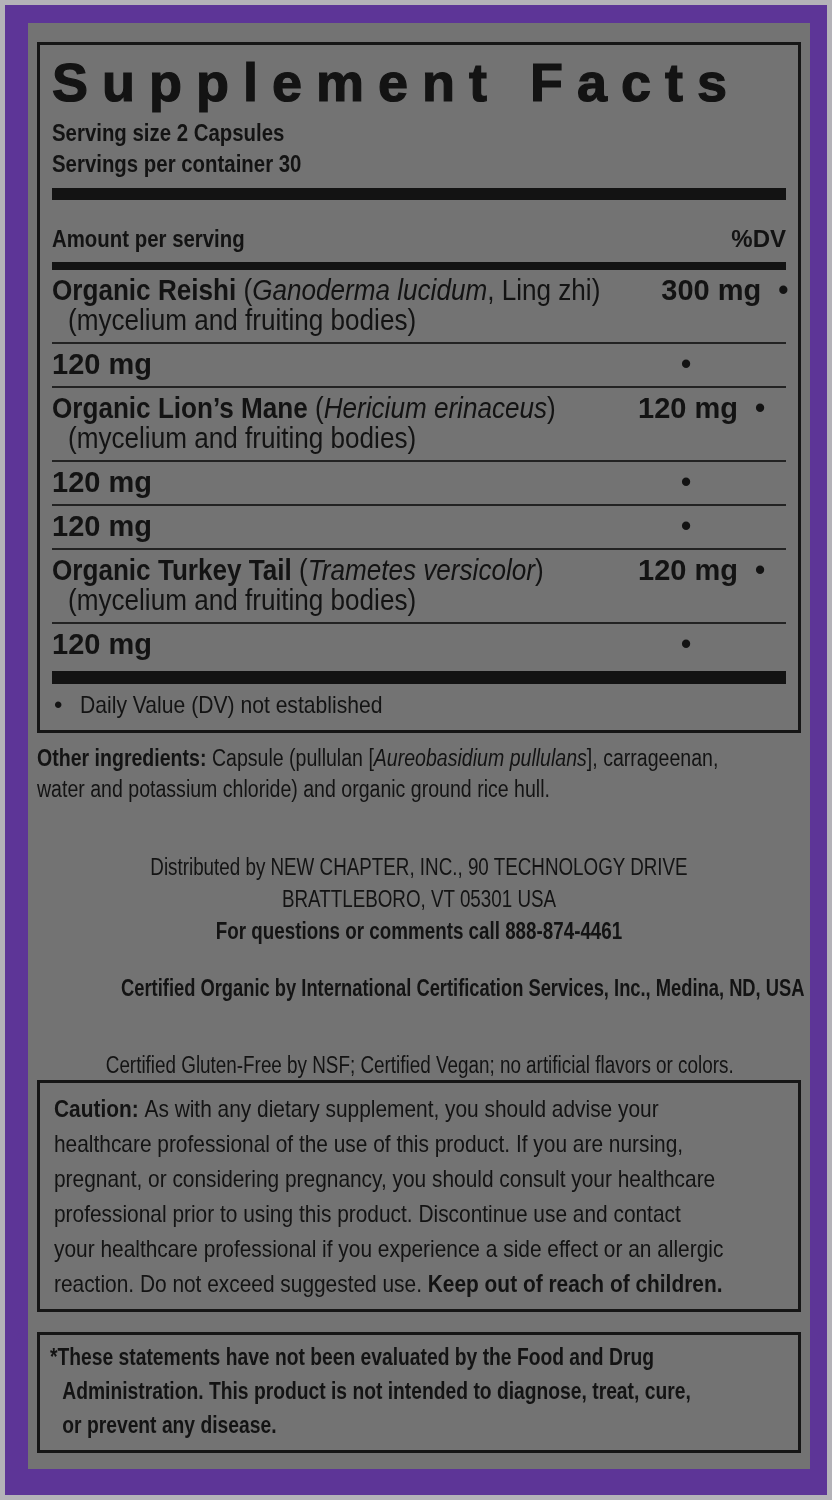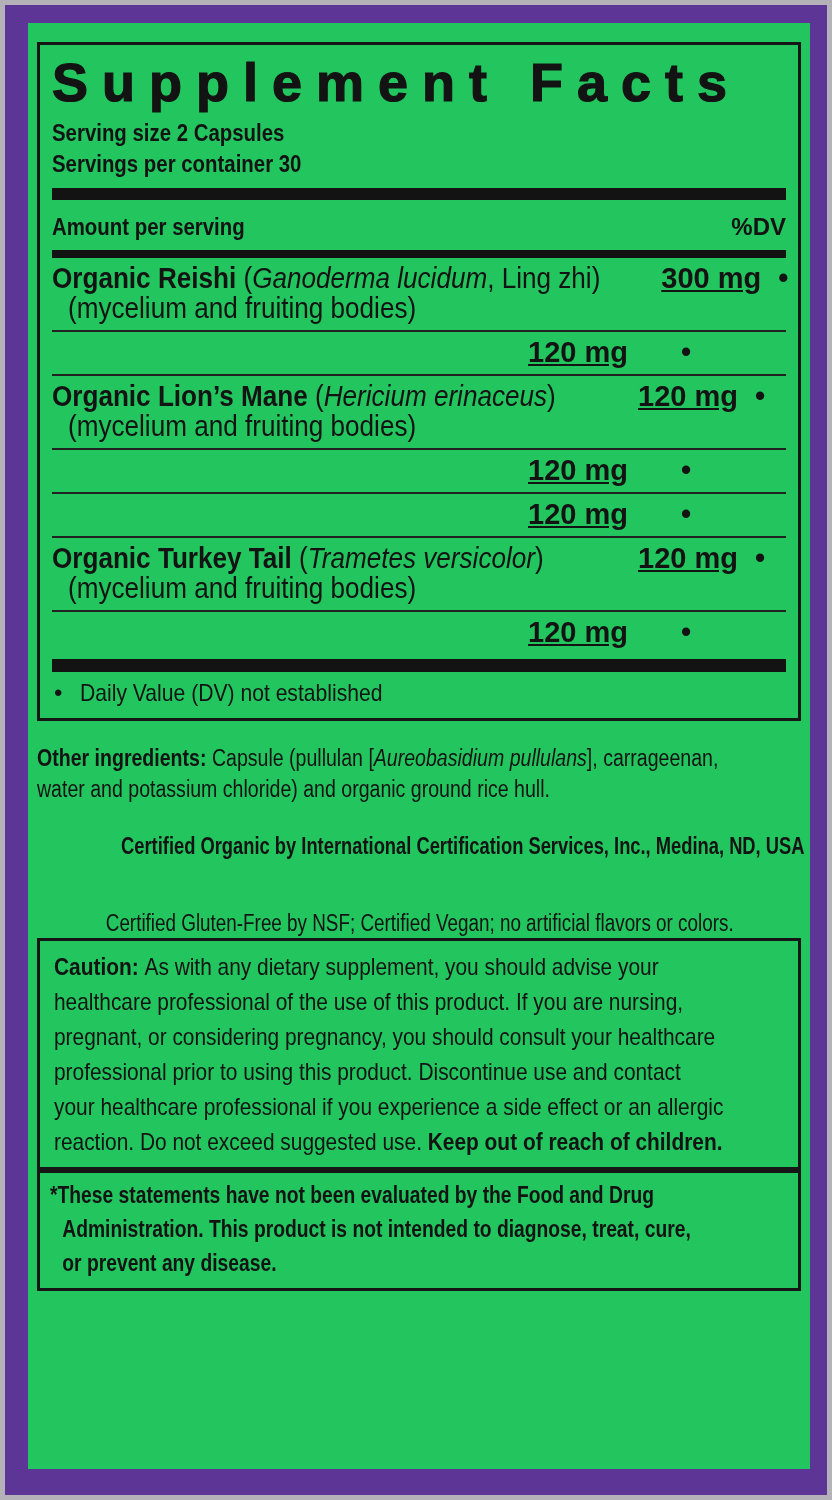--- a/index.html
+++ b/index.html
@@ -10,21 +10,21 @@
     color:#131313;
     -webkit-font-smoothing:antialiased;
   }
   .page { width:832px; height:1500px; padding:5px; box-sizing:border-box; }
   .frame {
     width:100%; height:100%; box-sizing:border-box;
     background:#5d3597;
     padding:18px 17px 26px 23px;
   }
   .sheet {
-    background:#22c55e; width:100%; height:100%;
+    background:#737373; width:100%; height:100%;
     box-sizing:border-box; padding:19px 9px 0 9px; overflow:hidden;
   }
   .b { font-weight:bold; }
   .i { font-style:italic; }
 
   
   .panel {
     border:3px solid #161616;
     padding:6px 12px 0 12px;
   }
@@ -36,55 +36,55 @@
   }
   .serving { font-size:24px; font-weight:bold; line-height:31px; white-space:nowrap;
              transform:scaleX(0.85); transform-origin:0 50%; }
   .bar { background:#131313; }
   .bar-12 { height:12px; margin:9px 0 5px 0; }
   .bar-8  { height:8px;  margin:4px 0 0 0; }
   .bar-13 { height:13px; margin:5px 0 0 0; }
   .col-head {
     display:flex; justify-content:space-between; align-items:baseline;
     font-weight:bold; font-size:24px; line-height:30px;
-    margin-top:12px; padding-bottom:4px;
+    margin-top:24px; padding-bottom:4px;
   }
   .col-head .amount-h { transform:scaleX(0.85); transform-origin:0 50%; white-space:nowrap; }
   .row {
     display:grid; grid-template-columns:1fr 96px 52px;
     align-items:start;
     padding:5px 0 7px 0;
     font-size:29px; line-height:30px;
   }
   .row + .row { border-top:2px solid #222; }
   .row-line1, .row-line2 { transform:scaleX(0.9); transform-origin:0 50%; white-space:nowrap; }
   .row-line2 { margin-left:16px; }
-  .row-amt { font-weight:bold; text-align:right; padding-right:10px; white-space:nowrap;text-decoration:underline; }
+  .row-amt { font-weight:bold; text-align:left; padding-right:10px; white-space:nowrap; }
   .row-dv  { font-weight:bold; text-align:center; }
   .footnote { display:flex; font-size:24px; line-height:30px; padding:6px 0 10px 2px; }
   .fn-bullet { margin-right:18px; }
   .footnote .fn-text { transform:scaleX(0.88); transform-origin:0 50%; white-space:nowrap; }
 
   
-  .other-ing { margin-top:22px; }
+  .other-ing { margin-top:10px; }
   .oi-line { font-size:23px; line-height:31px; white-space:nowrap;
              transform:scaleX(0.85); transform-origin:0 50%; }
   .dist { margin-top:46px; text-align:center; }
   .dist-line { font-size:23.5px; line-height:32px; white-space:nowrap;
                transform:scaleX(0.8); transform-origin:50% 50%; }
   .cert-organic { margin-top:26px; text-align:center; font-weight:bold; font-size:23.5px;
                   line-height:30px; white-space:nowrap; transform:scaleX(0.78); transform-origin:50% 50%; }
   .cert-other { margin-top:47px; text-align:center; font-size:23px; line-height:30px;
                 white-space:nowrap; transform:scaleX(0.82); transform-origin:50% 50%; }
 
   .box { border:3px solid #161616; box-sizing:border-box; }
   .caution { padding:8px 14px; }
   .caut-line { font-size:24px; line-height:35px; white-space:nowrap;
                transform:scaleX(0.87); transform-origin:0 50%; }
-  .disclaimer { margin-top:0; padding:5px 12px 8px 10px; }
+  .disclaimer { margin-top:20px; padding:5px 12px 8px 10px; }
   .disc-line { font-size:23.5px; font-weight:bold; line-height:34px; white-space:nowrap;
                transform:scaleX(0.82); transform-origin:0 50%; }
   .disc-line + .disc-line { padding-left:15px; }
 </style>
 </head>
 <body>
 
 <div class="page">
   <div class="frame">
     <div class="sheet">
@@ -159,20 +159,25 @@
       </div>
 
       <div class="other-ing">
 
           <div class="oi-line"><span class="b">Other ingredients: </span><span>Capsule (pullulan [</span><span class="i">Aureobasidium pullulans</span><span>], carrageenan,</span></div>
 
           <div class="oi-line"><span>water and potassium chloride) and organic ground rice hull.</span></div>
 
       </div>
 
+      <div class="dist">
+        <div class="dist-line">Distributed by NEW CHAPTER, INC., 90 TECHNOLOGY DRIVE</div>
+        <div class="dist-line">BRATTLEBORO, VT 05301 USA</div>
+        <div class="dist-line b">For questions or comments call 888-874-4461</div>
+      </div>
 
       <div class="cert-organic">Certified Organic by International Certification Services, Inc., Medina, ND, USA</div>
       <div class="cert-other">Certified Gluten-Free by NSF; Certified Vegan; no artificial flavors or colors.</div>
 
       <div class="box caution">
 
           <div class="caut-line"><span class="b">Caution: </span><span>As with any dietary supplement, you should advise your</span></div>
 
           <div class="caut-line"><span>healthcare professional of the use of this product. If you are nursing,</span></div>
 

